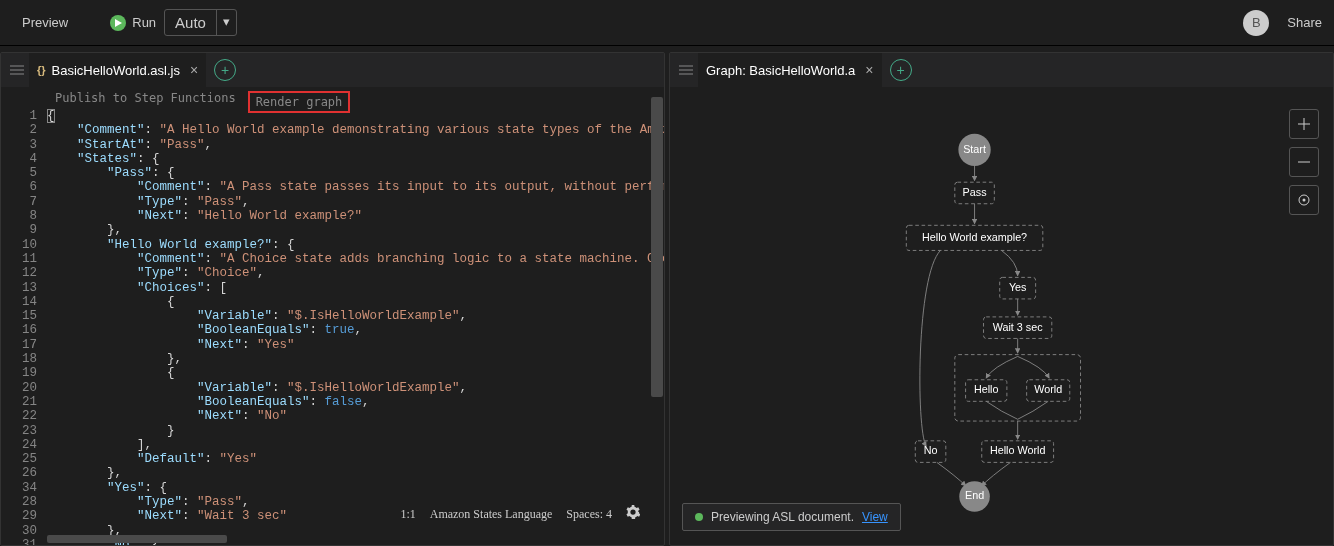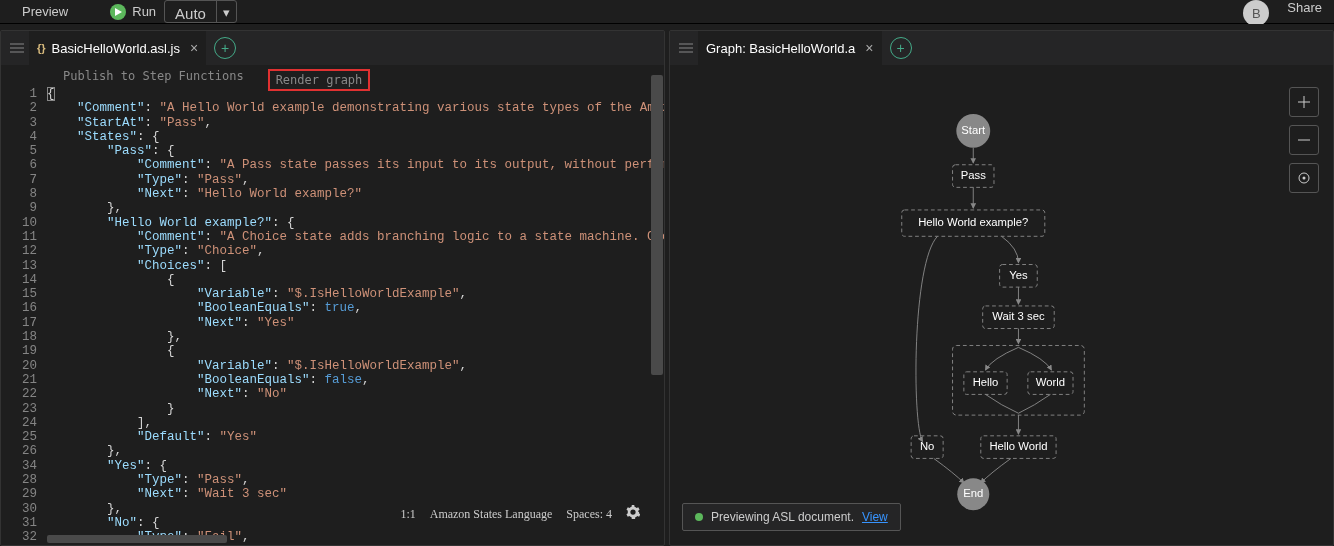--- a/index.html
+++ b/index.html
@@ -10,24 +10,25 @@
   font-size: 13px;
   width: 1334px;
   height: 546px;
   overflow: hidden;
   display: flex;
   flex-direction: column;
 }
 
 
 .top-toolbar {
-  height: 24px;
+  height: 46px;
   background: #1e1e1e;
   border-bottom: 1px solid #000;
   display: flex;
+  align-items: center;
   padding: 0 12px;
   gap: 8px;
 }
 .tb-btn {
   color: #ccc;
   padding: 4px 10px;
   font-size: 13px;
 }
 .run-btn {
   display: flex;
@@ -132,28 +133,28 @@
   border: 1px solid #4a8;
   border-radius: 50%;
   color: #4a8;
   margin-left: 6px;
   font-size: 14px;
 }
 
 
 .codelens {
   display: flex;
-  gap: 24px;
+  gap: 12px;
   padding: 4px 0 4px 50px;
   font-family: Consolas, monospace;
   font-size: 12px;
   color: #888;
   position: absolute;
   top: 34px;
-  left: 12px;
+  left: 4px;
   z-index: 3;
 }
 .codelens .render-box {
   border: 2px solid #e03131;
   padding: 2px 6px;
 }
 
 
 .editor {
   flex: 1;

